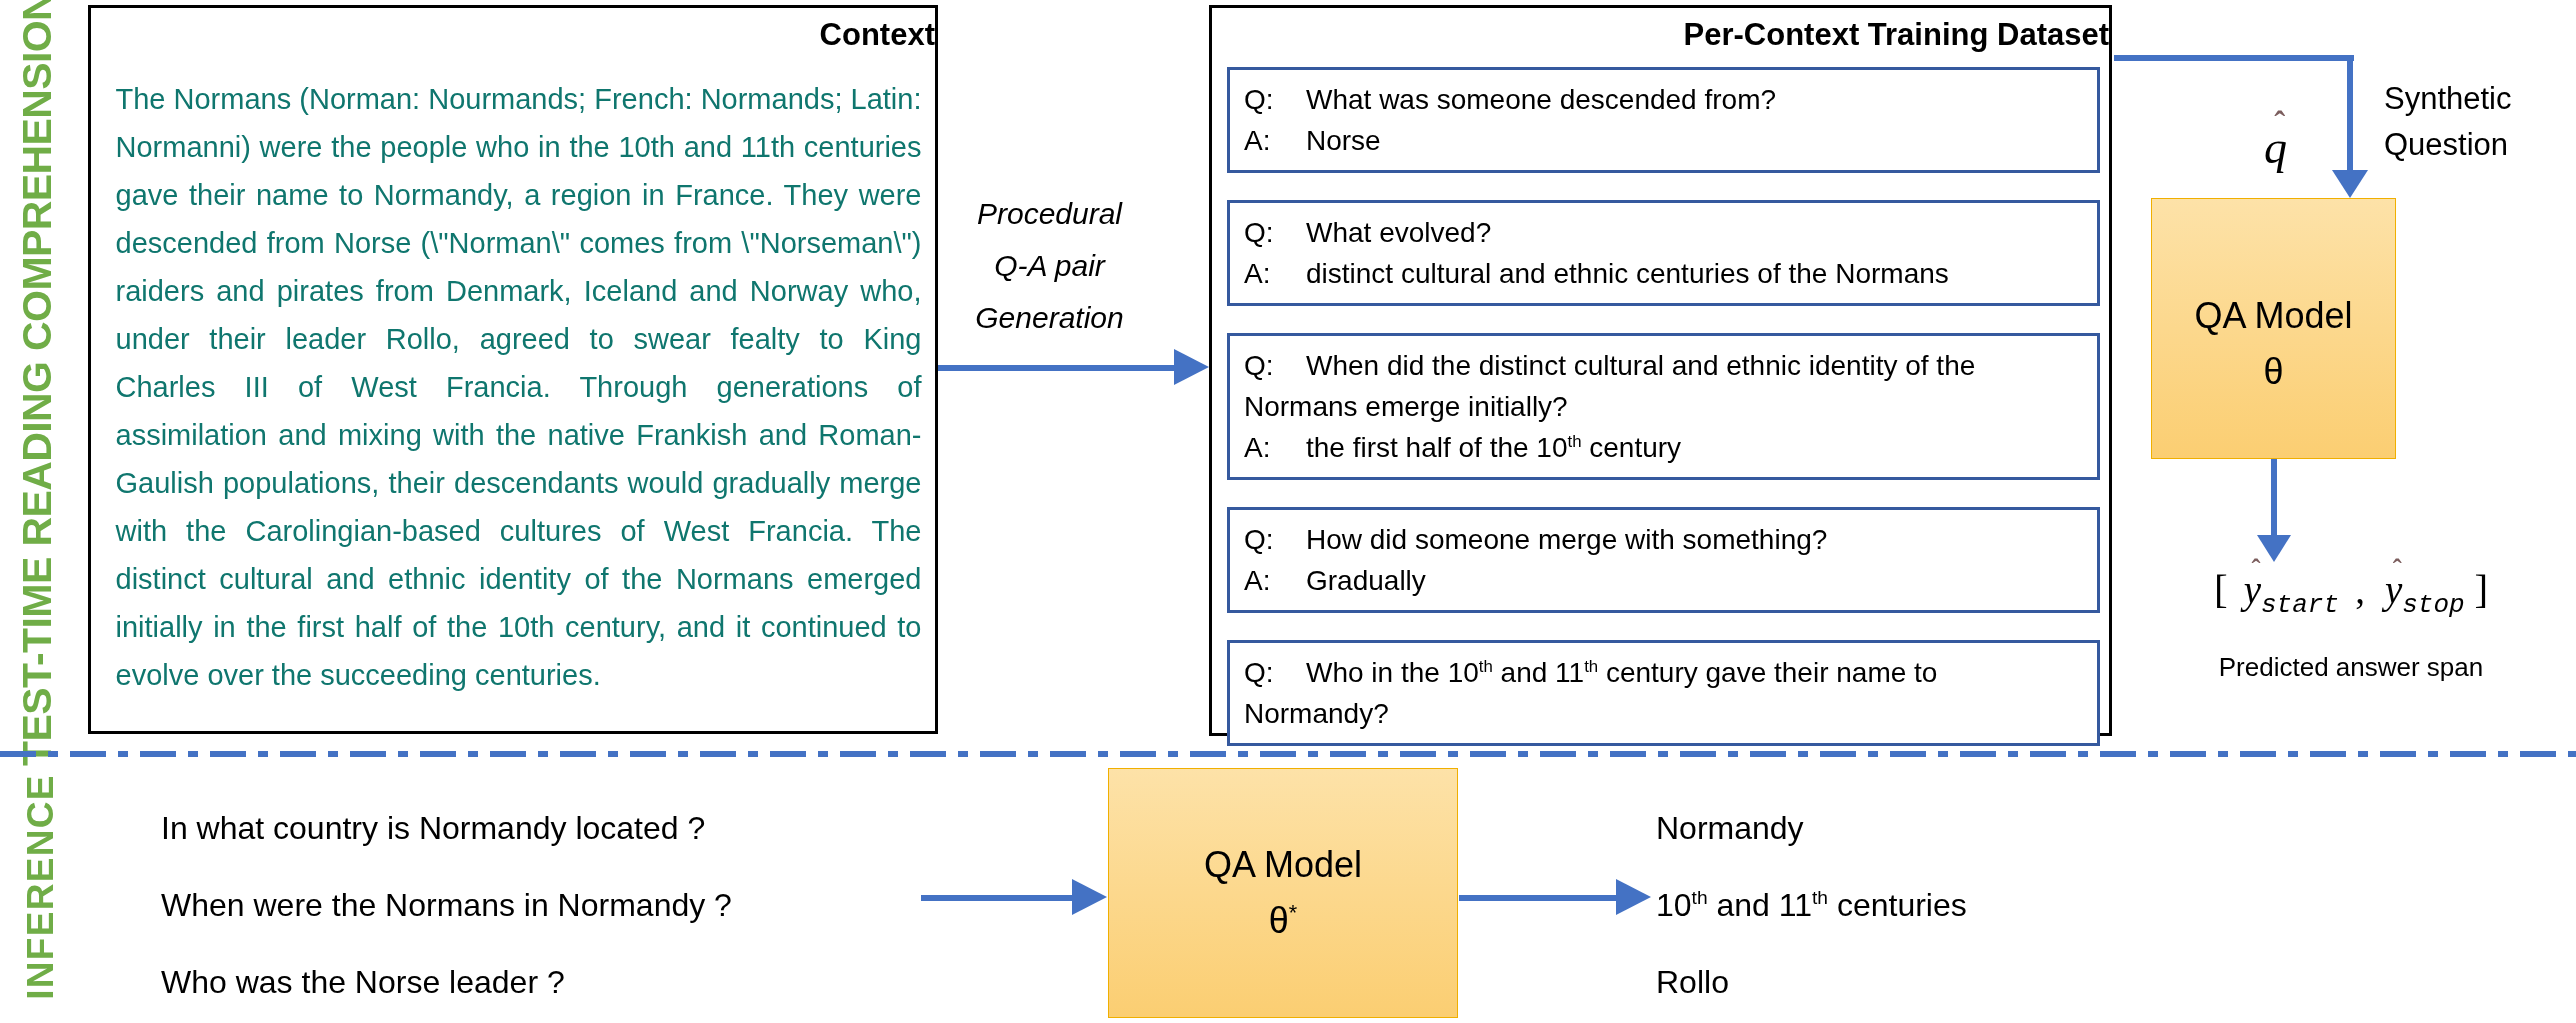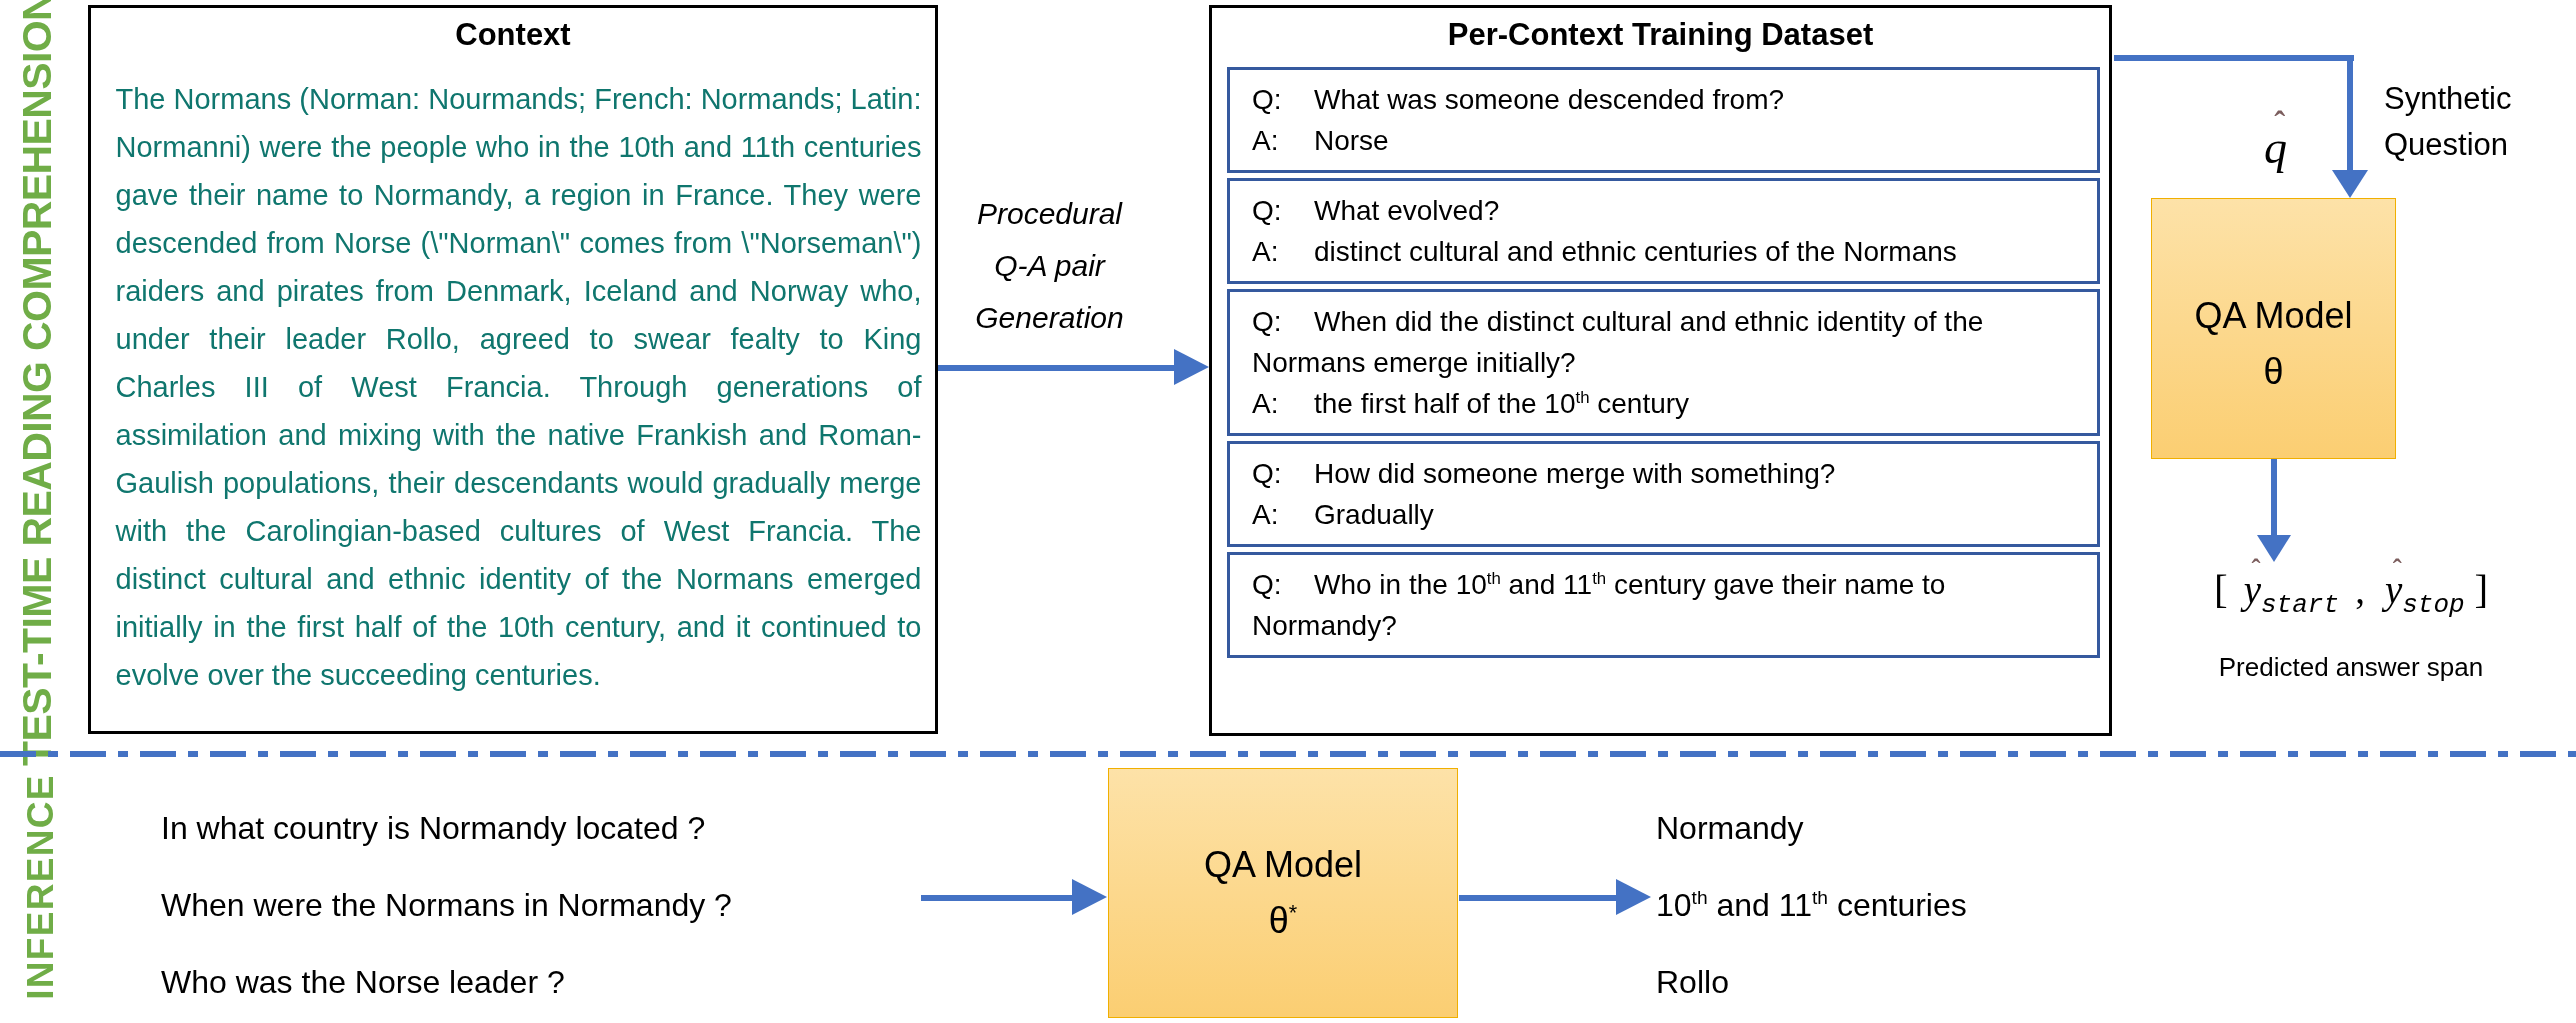--- a/index.html
+++ b/index.html
@@ -10,43 +10,43 @@
   .vlabel {
     position:absolute; color:#70AD47; font-weight:bold; white-space:nowrap;
     transform:translate(-50%,-50%) rotate(-90deg);
   }
   #label-ttrc { left:37px; top:379px; font-size:41px; letter-spacing:-0.6px; }
   #label-inference { left:41px; top:887px; font-size:37px; letter-spacing:1.3px; }
 
   .outer-box { position:absolute; border:3.2px solid #000; box-sizing:border-box; background:#fff; }
   #context-box { left:88px; top:5.2px; width:850px; height:729px; }
   #dataset-box { left:1209px; top:5.2px; width:903px; height:731px; }
-  .box-title { font-weight:bold; font-size:31px; text-align:center; margin-top:9px; }
+  .box-title { font-weight:bold; font-size:31px; text-align:right; margin-top:9px; }
 
   #context-body {
     position:absolute; left:24.5px; top:67px; width:806px;
     font-size:29px; line-height:48px; color:#0f766e; text-align:justify;
   }
 
   #proc-label { position:absolute; left:938px; top:188px; width:223px; text-align:center;
     font-style:italic; font-size:30px; line-height:52px; }
 
   .hbar { position:absolute; background:#4472C4; height:5.8px; }
   .vbar { position:absolute; background:#4472C4; width:6.4px; }
   .head-right { position:absolute; width:0; height:0;
     border-top:18px solid transparent; border-bottom:18px solid transparent;
     border-left:35px solid #4472C4; }
   .head-down { position:absolute; width:0; height:0;
     border-left:18px solid transparent; border-right:18px solid transparent;
     border-top:28px solid #4472C4; }
 
   
   #qa-items { position:absolute; left:15px; top:59px; width:873px; }
-  .qa-subbox { border:3.2px solid #35599E; box-sizing:border-box; margin-bottom:5px;
-    padding:9px 22px; font-size:28px; line-height:41px; background:#fff; }
+  .qa-subbox { border:3.2px solid #35599E; box-sizing:border-box; margin-bottom:27px;
+    padding:9px 14px; font-size:28px; line-height:41px; background:#fff; }
   .qa-lab { display:inline-block; min-width:36px; margin-right:26px; }
   sup { font-size:60%; line-height:0; }
 
   
   #q-symbol { position:absolute; left:2264px; top:121px;
     font-family:"Liberation Serif", serif; font-style:italic; font-size:46px; }
   .hat { position:absolute; color:#7B5D5D; font-style:normal; font-weight:bold; }
   #q-symbol .hat { left:10.3px; top:-15.5px; font-size:33px; }
   #synthetic-label { position:absolute; left:2384px; top:76px; font-size:31px; line-height:46px; }
 

